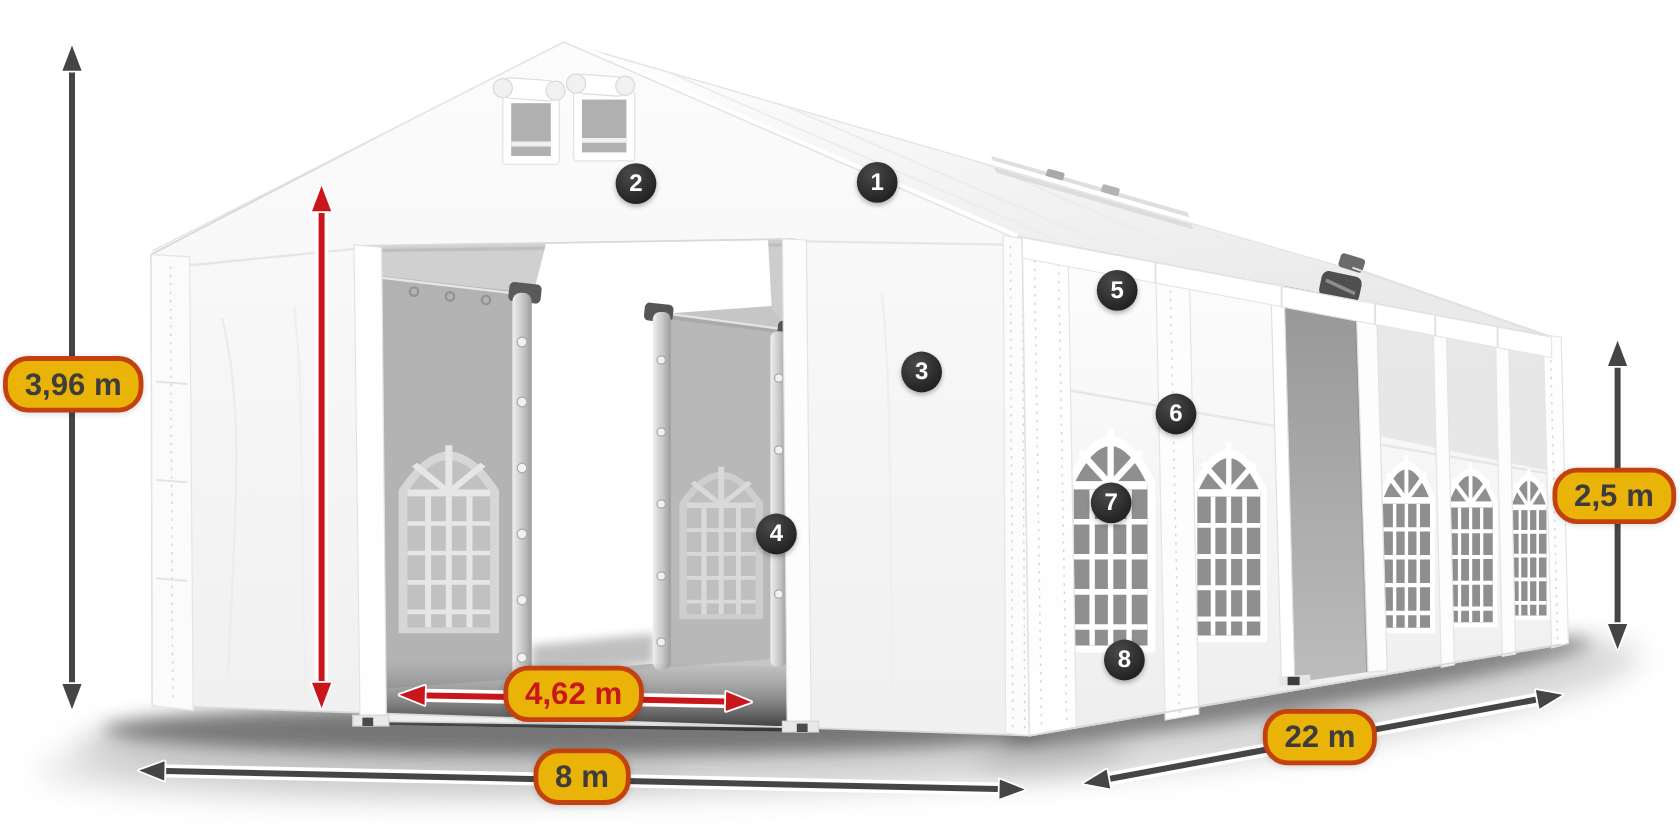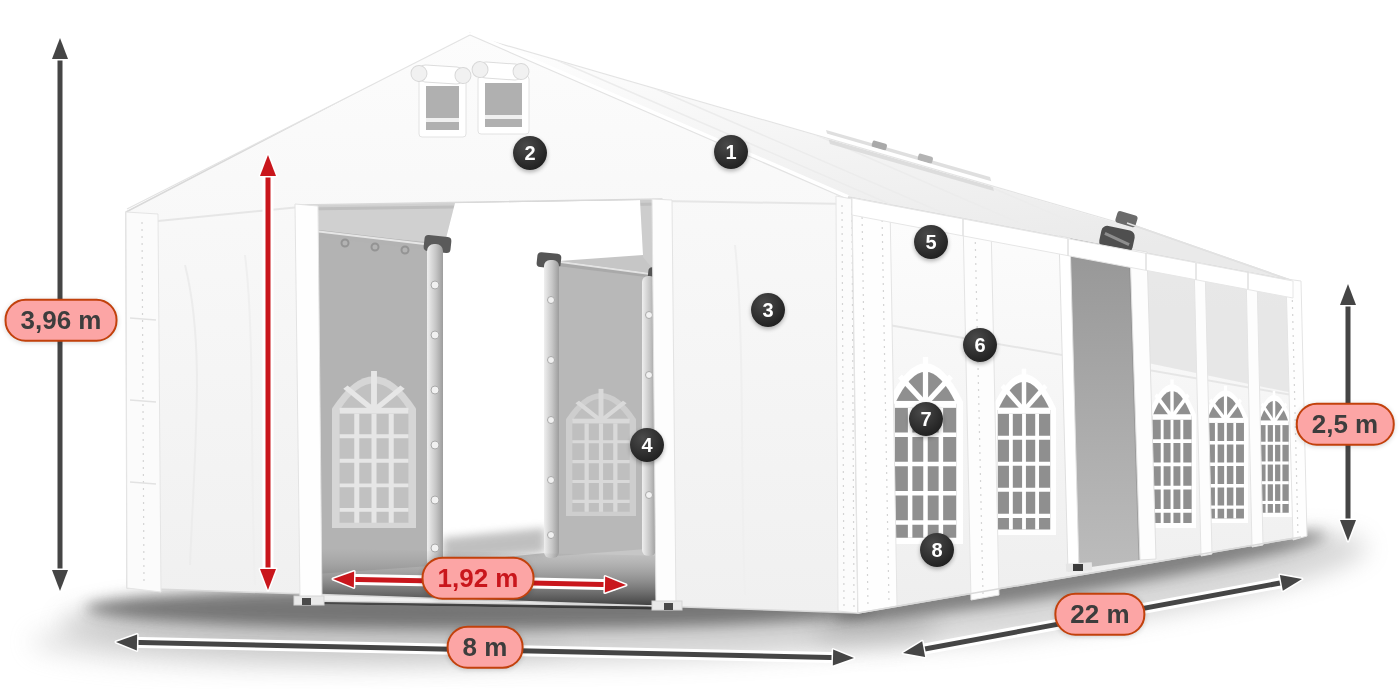--- a/index.html
+++ b/index.html
@@ -1,20 +1,20 @@
 <!DOCTYPE html>
 <html><head>
 <meta charset="utf-8">
 <style>
   html,body{margin:0;padding:0;background:#ffffff;}
   .stage{position:relative;width:1400px;height:700px;background:#ffffff;overflow:hidden;
          font-family:"Liberation Sans",sans-serif;}
   .stage svg{position:absolute;left:0;top:0;}
-  .dim-pill{position:absolute;transform:translate(-50%,-50%);background:#fca5a5;
-            border:2px solid #c2410c;border-radius:21px;padding:3px 14px;
+  .dim-pill{position:absolute;transform:translate(-50%,-50%);background:#eab308;
+            border:4px solid #c2410c;border-radius:21px;padding:3px 14px;
             font-size:26px;font-weight:bold;color:#3d3d3d;white-space:nowrap;
             box-shadow:0 1px 5px rgba(0,0,0,.16);line-height:1.25;}
   .dim-pill.red{color:#c9161c;}
   .badge{position:absolute;transform:translate(-50%,-50%);width:34px;height:34px;border-radius:50%;
          background:radial-gradient(circle at 38% 30%, #4a4a4a, #202020 78%);
          color:#ffffff;font-size:20px;font-weight:bold;display:flex;align-items:center;
          justify-content:center;box-shadow:0 2px 4px rgba(0,0,0,.3);cursor:pointer;}
   
   .shaft-casing{stroke:#ffffff;stroke-width:11;stroke-linecap:round;fill:none;}
   .shaft-dark{stroke:#454545;stroke-width:5;fill:none;}
@@ -317,24 +317,24 @@
   </g>
   <g>
     <line class="shaft-casing" x1="1348" y1="296" x2="1348" y2="529"></line>
     <line class="shaft-dark" x1="1348" y1="296" x2="1348" y2="529"></line>
     <polygon class="head head-dark" points="0,0 -21,-8 -21,8" transform="translate(1348,284) rotate(-90)"></polygon>
     <polygon class="head head-dark" points="0,0 -21,-8 -21,8" transform="translate(1348,541) rotate(90)"></polygon>
   </g>
 </svg>
 
 <div class="dim-pill" style="left:61px;top:320px">3,96 m</div>
-<div class="dim-pill red" style="left:478px;top:578px">1,92 m</div>
+<div class="dim-pill red" style="left:478px;top:578px">4,62 m</div>
 <div class="dim-pill" style="left:485px;top:647px">8 m</div>
 <div class="dim-pill" style="left:1100px;top:614px">22 m</div>
-<div class="dim-pill" style="left:1345px;top:424px">2,5 m</div>
+<div class="dim-pill" style="left:1345px;top:413px">2,5 m</div>
 
 <div class="badge" style="left:731px;top:152px">1</div>
 <div class="badge" style="left:530px;top:153px">2</div>
 <div class="badge" style="left:768px;top:310px">3</div>
 <div class="badge" style="left:647px;top:445px">4</div>
 <div class="badge" style="left:931px;top:242px">5</div>
 <div class="badge" style="left:980px;top:345px">6</div>
 <div class="badge" style="left:926px;top:419px">7</div>
 <div class="badge" style="left:937px;top:550px">8</div>
 

